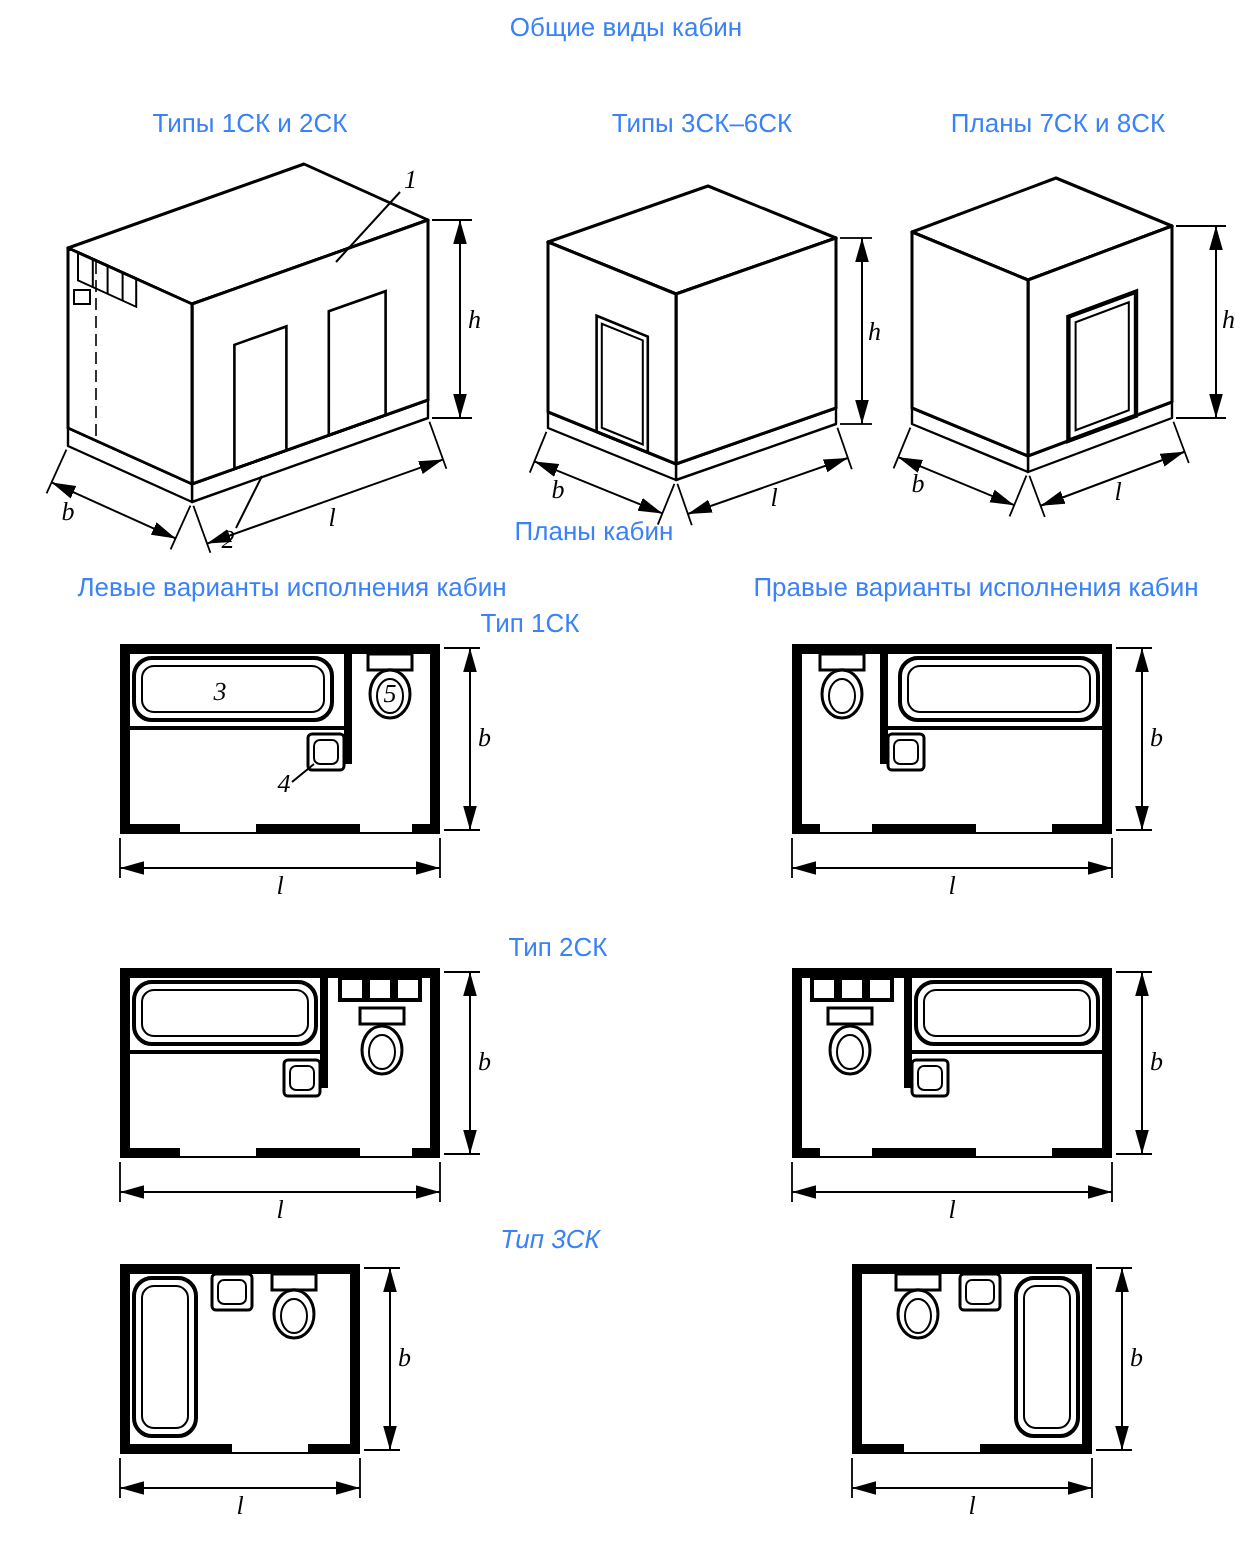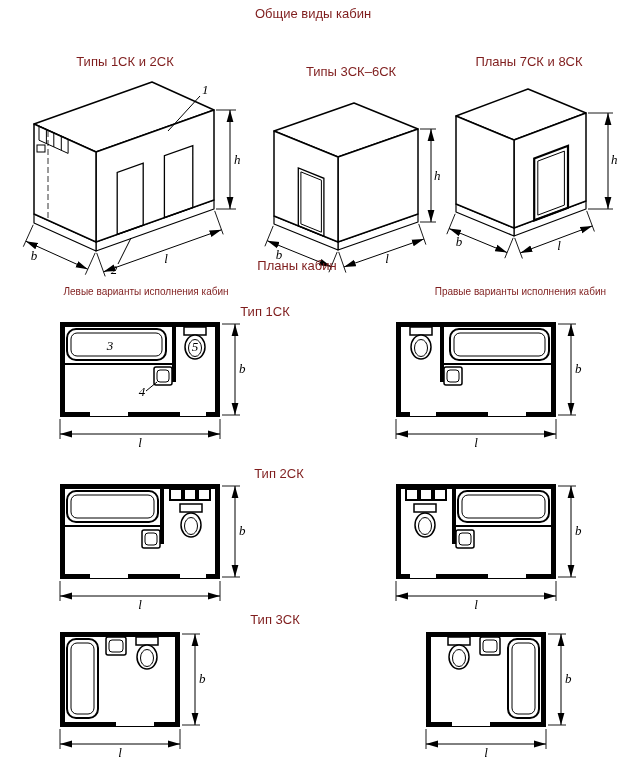--- a/index.html
+++ b/index.html
@@ -1,19 +1,19 @@
 <!DOCTYPE html>
 <html><head>
 <meta charset="utf-8">
 <style>
   html,body{margin:0;padding:0;background:#fff;}
   .page{position:relative;width:626px;height:771px;background:#fff;
-        font-family:"Liberation Sans",sans-serif;color:#7f1d1d;overflow:hidden;}
+        font-family:"Liberation Sans",sans-serif;color:#3b82f6;overflow:hidden;}
   .lbl{position:absolute;font-size:13px;text-align:center;white-space:nowrap;}
-  .wlbl{position:absolute;font-size:10px;text-align:center;}
+  .wlbl{position:absolute;font-size:13px;text-align:center;}
   .figure{position:absolute;}
   .figure .cap{font-size:13px;text-align:center;height:16px;margin-top:20px;}
   svg{display:block;margin:0 auto;}
   svg text{font-family:"Liberation Serif",serif;font-style:italic;font-size:13px;fill:#000;}
   .face{fill:#fff;stroke:#000;stroke-width:1.5;stroke-linejoin:round;}
   .base{fill:#fff;stroke:#000;stroke-width:1.2;stroke-linejoin:round;}
   .s1{fill:none;stroke:#000;stroke-width:1;}
   .s13{fill:none;stroke:#000;stroke-width:1.3;}
   .s2{fill:none;stroke:#000;stroke-width:2;}
   .s22{fill:none;stroke:#000;stroke-width:2.2;}
@@ -81,21 +81,21 @@
       </g>
       <g>
         <line class="ext" x1="88.7" y1="178.9" x2="97.2" y2="202.4"></line>
         <line class="ext" x1="206.7" y1="136.9" x2="215.2" y2="160.4"></line>
         <line class="dim" x1="95.5" y1="197.8" x2="213.5" y2="155.8" marker-start="url(#ar-v1)" marker-end="url(#ar-v1)"></line>
         <text x="158" y="189" text-anchor="middle">l</text>
       </g>
     </svg>
   </div>
 
-  <div class="figure" style="left:256px;top:44px;width:190px;">
+  <div class="figure" style="left:256px;top:34px;width:190px;">
     <div class="cap">Типы 3СК–6СК</div>
     <svg width="182" height="185" viewBox="0 0 182 185" style="margin-top:12px;">
       <defs>
         <marker id="ar-v2" viewBox="0 0 12 8" markerWidth="12" markerHeight="8" refX="12" refY="4" orient="auto-start-reverse" markerUnits="userSpaceOnUse">
           <path d="M0,0.6 L12,4 L0,7.4 Z" fill="#000"></path>
         </marker>
       </defs>
       <g>
         <polygon class="base" points="78,150 158,122 158,130 78,158"></polygon>
         <polygon class="base" points="14,124 78,150 78,158 14,132"></polygon>
@@ -163,21 +163,21 @@
         <line class="ext" x1="75.7" y1="157.9" x2="83.4" y2="178.5"></line>
         <line class="ext" x1="147.7" y1="130.9" x2="155.4" y2="151.5"></line>
         <line class="dim" x1="81.3" y1="172.9" x2="153.3" y2="145.9" marker-start="url(#ar-v3)" marker-end="url(#ar-v3)"></line>
         <text x="120" y="170" text-anchor="middle">l</text>
       </g>
     </svg>
   </div>
 
   <div class="lbl" style="top:258px;left:0;width:594px;">Планы кабин</div>
   <div class="wlbl" style="top:286px;left:28px;width:236px;">Левые варианты исполнения кабин</div>
-  <div class="wlbl" style="top:286px;left:370px;width:236px;text-align:right;">Правые варианты исполнения кабин</div>
+  <div class="wlbl" style="top:286px;left:370px;width:236px;">Правые варианты исполнения кабин</div>
 
   <div class="lbl" style="top:304px;left:0;width:530px;">Тип 1СК</div>
 
   <svg class="figure" style="left:58px;top:320px;" width="192" height="128" viewBox="0 0 192 128">
     <defs>
       <marker id="ar-p1l" viewBox="0 0 12 8" markerWidth="12" markerHeight="8" refX="12" refY="4" orient="auto-start-reverse" markerUnits="userSpaceOnUse">
         <path d="M0,0.6 L12,4 L0,7.4 Z" fill="#000"></path>
       </marker>
     </defs>
     <g>
@@ -373,21 +373,21 @@
       <text x="181" y="53" text-anchor="start">b</text>
     </g>
     <g>
       <line class="ext" x1="2" y1="99" x2="2" y2="119"></line>
       <line class="ext" x1="162" y1="99" x2="162" y2="119"></line>
       <line class="dim" x1="2" y1="114" x2="162" y2="114" marker-start="url(#ar-p2r)" marker-end="url(#ar-p2r)"></line>
       <text x="82" y="127" text-anchor="middle">l</text>
     </g>
   </svg>
 
-  <div class="lbl" style="top:612px;left:0;width:550px;">Тип 3СК</div>
+  <div class="lbl" style="top:612px;left:0;width:550px;font-style:italic;">Тип 3СК</div>
 
   <svg class="figure" style="left:58px;top:630px;" width="152" height="128" viewBox="0 0 152 128">
     <defs>
       <marker id="ar-p3l" viewBox="0 0 12 8" markerWidth="12" markerHeight="8" refX="12" refY="4" orient="auto-start-reverse" markerUnits="userSpaceOnUse">
         <path d="M0,0.6 L12,4 L0,7.4 Z" fill="#000"></path>
       </marker>
     </defs>
     <g>
       <g>
         <rect class="wall" x="2" y="2" width="120" height="5"></rect>

